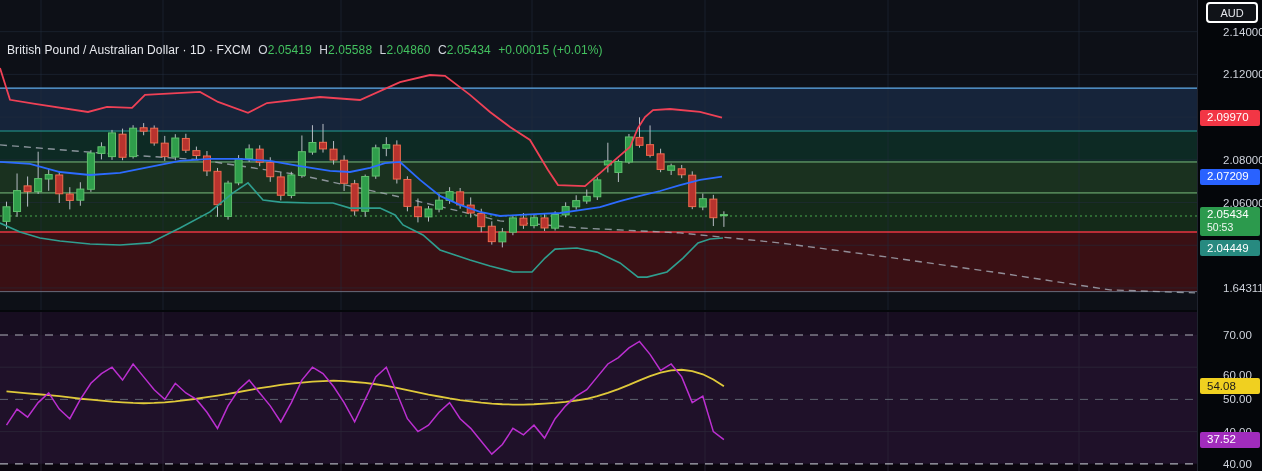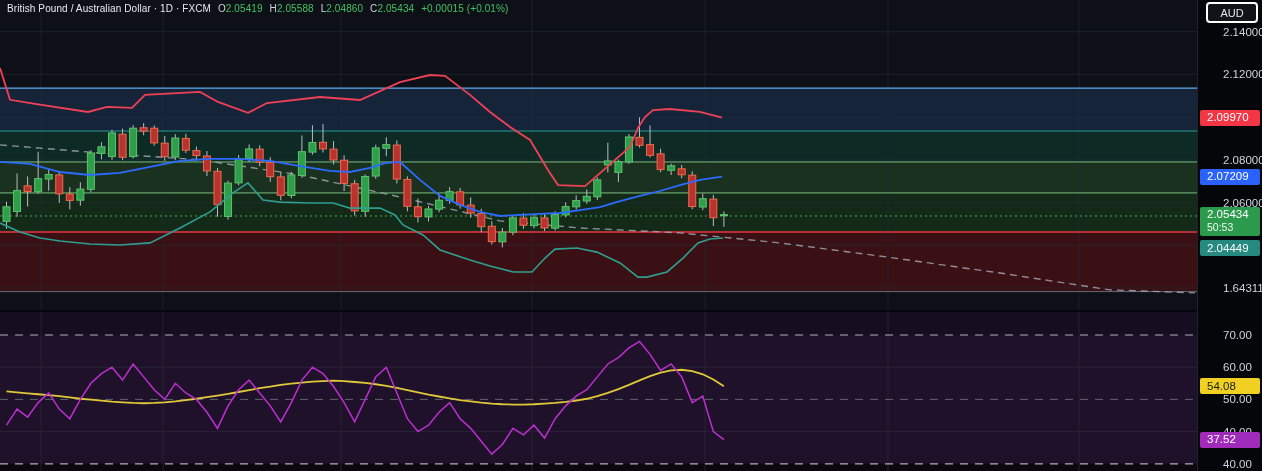--- a/index.html
+++ b/index.html
@@ -1,19 +1,19 @@
 <!DOCTYPE html>
 <html><head>
 <meta charset="utf-8">
 <style>
   html,body{margin:0;padding:0;background:#000;}
   #app{position:relative;width:1262px;height:471px;background:#0d1017;overflow:hidden;
        font-family:"Liberation Sans","DejaVu Sans",sans-serif;-webkit-font-smoothing:antialiased;}
   #chart-svg{position:absolute;left:0;top:0;}
-  .legend{position:absolute;z-index:6;font-size:10px;white-space:nowrap;letter-spacing:.1px;}
+  .legend{position:absolute;z-index:6;font-size:12px;white-space:nowrap;letter-spacing:.1px;margin-top:40px;}
   .legend span{margin-right:4px;}
   #legend-main{left:7px;top:3px;color:#e7e9ee;}
   #legend-main .k{color:#d1d4dc;margin-right:0;}
   #legend-main .v{color:#43c15f;}
   #legend-bb{left:7px;top:19px;color:#cfd3dc;}
   #legend-bb .basis{color:#5788f0;}
   #legend-bb .upper{color:#e8505c;}
   #legend-bb .lower{color:#37a08f;}
   #legend-rsi{left:7px;top:330px;color:#cfd3dc;}
   #legend-rsi .val{color:#c45ad9;}
@@ -249,21 +249,21 @@
 
 
   <div id="axis">
     <div id="currency-btn">AUD</div>
   <div class="axlab" style="top: 31.66px;">2.14000</div>
       <div class="axlab" style="top: 74.38px;">2.12000</div>
       <div class="axlab" style="top: 159.82px;">2.08000</div>
       <div class="axlab" style="top: 202.54px;">2.06000</div>
       <div class="axlab" style="top: 287.98px;">1.64311</div>
       <div class="axlab" style="top: 335px;">70.00</div>
-      <div class="axlab" style="top: 367px;">60.00</div>
+      <div class="axlab" style="top: 375px;">60.00</div>
       <div class="axlab" style="top: 399.4px;">50.00</div>
       <div class="axlab" style="top: 431.6px;">40.00</div>
       <div class="axlab" style="top: 463.8px;">40.00</div>
       <div class="badge" style="top: 117.741px; background: rgb(242, 54, 69); color: rgb(255, 255, 255);">2.09970</div>
       <div class="badge" style="top: 176.716px; background: rgb(41, 98, 255); color: rgb(255, 255, 255);">2.07209</div>
       <div class="badge" style="top: 206.63px; background: rgb(44, 154, 77); color: rgb(255, 255, 255); transform: none;">2.05434<div style="font-size: 10.5px; opacity: 0.92;">50:53</div></div>
       <div class="badge" style="top: 248px; background: rgb(39, 138, 128); color: rgb(255, 255, 255);">2.04449</div>
       <div class="badge" style="top: 386.262px; background: rgb(240, 208, 32); color: rgb(28, 28, 28);">54.08</div>
       <div class="badge" style="top: 439.586px; background: rgb(161, 44, 188); color: rgb(255, 255, 255);">37.52</div>
     </div>

